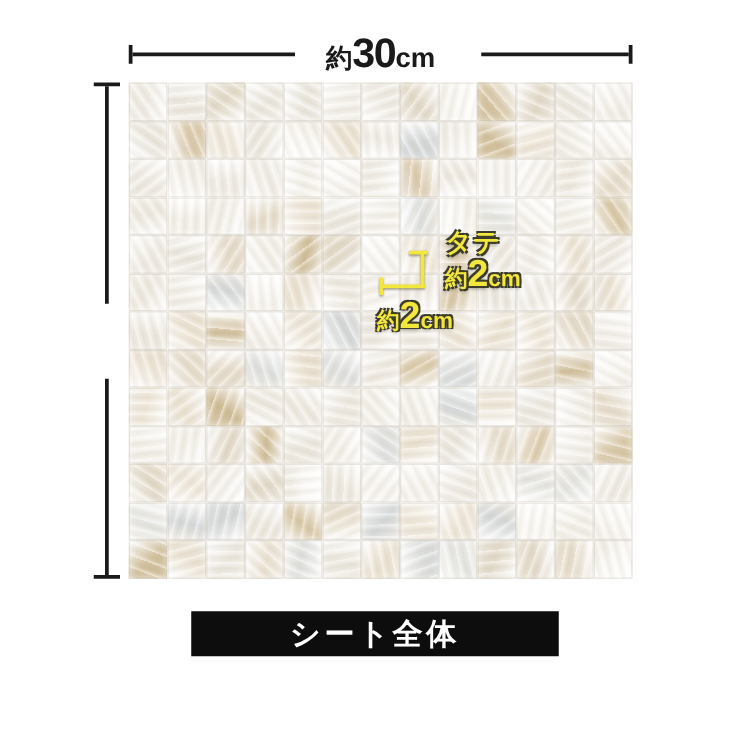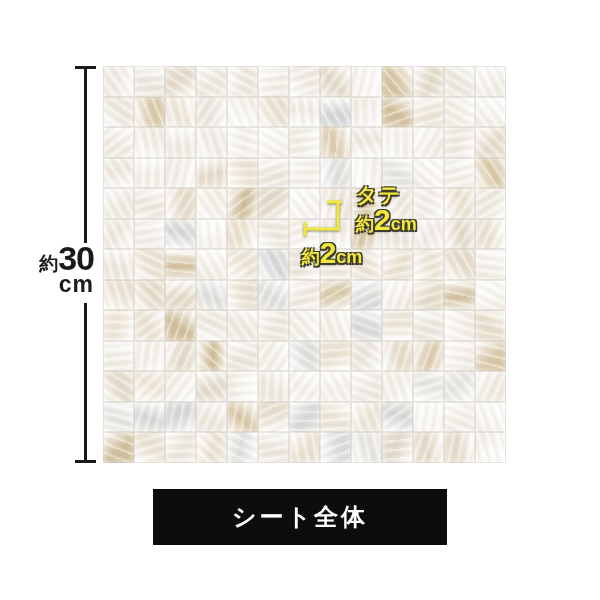--- a/index.html
+++ b/index.html
@@ -49,46 +49,49 @@
                         0 2px 3px rgba(0,0,0,.35);
             white-space:nowrap; }
   .ylabel .kana   { font-size:21px; letter-spacing:1px; }
   .ylabel .approx { font-size:18px; }
   .ylabel .big    { font-size:30px; }
   .ylabel .unit   { font-size:18px; }
   .ylabel-tate { left:356px; top:184px; text-align:left; }
   .ylabel-yoko { left:272px; top:238px; width:120px; text-align:center; }
 
   
-  .banner { position:absolute; left:153px; top:489px; width:294px; height:56px;
+  .banner { position:absolute; left:153px; top:489px; width:294px; height:36px;
             background:#0d0d0d; color:#ffffff; display:flex;
             align-items:center; justify-content:center;
             font-size:24px; font-weight:800; letter-spacing:3px; }
   .size-line { position:absolute; left:0; top:540px; width:600px;
                text-align:center; color:#1a1a1a; white-space:nowrap; }
   .size-line .approx { font-size:23px; font-weight:700; }
   .size-line .big    { font-size:37px; font-weight:800; letter-spacing:-1px; }
   .size-line .times  { font-size:26px; font-weight:800; padding:0 6px; }
   .size-line .unit   { font-size:25px; font-weight:800; }
 </style>
 </head>
 <body>
 
 <div class="stage">
 
+  <div class="dim-top">
+    <span class="cap l"></span>
+    <span class="seg l"></span>
+    <span class="dim-label-top"><span class="approx">約</span><span class="big">30</span><span class="unit">cm</span></span>
+    <span class="seg r"></span>
+    <span class="cap r"></span>
+  </div>
 
   <div class="dim-left">
     <span class="cap t"></span>
     <span class="seg t"></span>
     <span class="seg b"></span>
     <span class="cap b"></span>
-  </div>
-  <div class="dim-label-left">
-    <div><span class="approx">約</span><span class="big">30</span></div>
-    <div><span class="unit">cm</span></div>
   </div>
 
   <div class="photo">
       <div class="tile" style="background: repeating-linear-gradient(55deg, rgba(255, 255, 255, 0.55) 0px, rgba(255, 255, 255, 0) 3px, rgba(170, 160, 140, 0.12) 5px, rgba(255, 255, 255, 0) 9px), linear-gradient(276deg, rgb(255, 255, 255) 0%, rgb(241, 237, 230) 55%, rgb(241, 237, 230) 100%);"></div>
       <div class="tile" style="background: repeating-linear-gradient(175deg, rgba(255, 255, 255, 0.55) 0px, rgba(255, 255, 255, 0) 3px, rgba(170, 160, 140, 0.12) 5px, rgba(255, 255, 255, 0) 9px), linear-gradient(195deg, rgb(255, 255, 255) 0%, rgb(236, 232, 223) 55%, rgb(241, 237, 230) 100%);"></div>
       <div class="tile" style="background: repeating-linear-gradient(33deg, rgba(255, 255, 255, 0.55) 0px, rgba(255, 255, 255, 0) 3px, rgba(170, 160, 140, 0.12) 5px, rgba(255, 255, 255, 0) 9px), linear-gradient(325deg, rgb(255, 255, 255) 0%, rgb(227, 218, 201) 55%, rgb(239, 234, 225) 100%);"></div>
       <div class="tile" style="background: repeating-linear-gradient(29deg, rgba(255, 255, 255, 0.55) 0px, rgba(255, 255, 255, 0) 3px, rgba(170, 160, 140, 0.12) 5px, rgba(255, 255, 255, 0) 9px), linear-gradient(146deg, rgb(255, 255, 255) 0%, rgb(236, 232, 223) 55%, rgb(246, 243, 238) 100%);"></div>
       <div class="tile" style="background: repeating-linear-gradient(27deg, rgba(255, 255, 255, 0.55) 0px, rgba(255, 255, 255, 0) 3px, rgba(170, 160, 140, 0.12) 5px, rgba(255, 255, 255, 0) 9px), linear-gradient(99deg, rgb(255, 255, 255) 0%, rgb(236, 232, 223) 55%, rgb(241, 237, 230) 100%);"></div>
       <div class="tile" style="background: repeating-linear-gradient(174deg, rgba(255, 255, 255, 0.55) 0px, rgba(255, 255, 255, 0) 3px, rgba(170, 160, 140, 0.12) 5px, rgba(255, 255, 255, 0) 9px), linear-gradient(130deg, rgb(255, 255, 255) 0%, rgb(244, 241, 234) 55%, rgb(241, 237, 230) 100%);"></div>
       <div class="tile" style="background: repeating-linear-gradient(162deg, rgba(255, 255, 255, 0.55) 0px, rgba(255, 255, 255, 0) 3px, rgba(170, 160, 140, 0.12) 5px, rgba(255, 255, 255, 0) 9px), linear-gradient(50deg, rgb(255, 255, 255) 0%, rgb(241, 237, 230) 55%, rgb(236, 232, 223) 100%);"></div>

